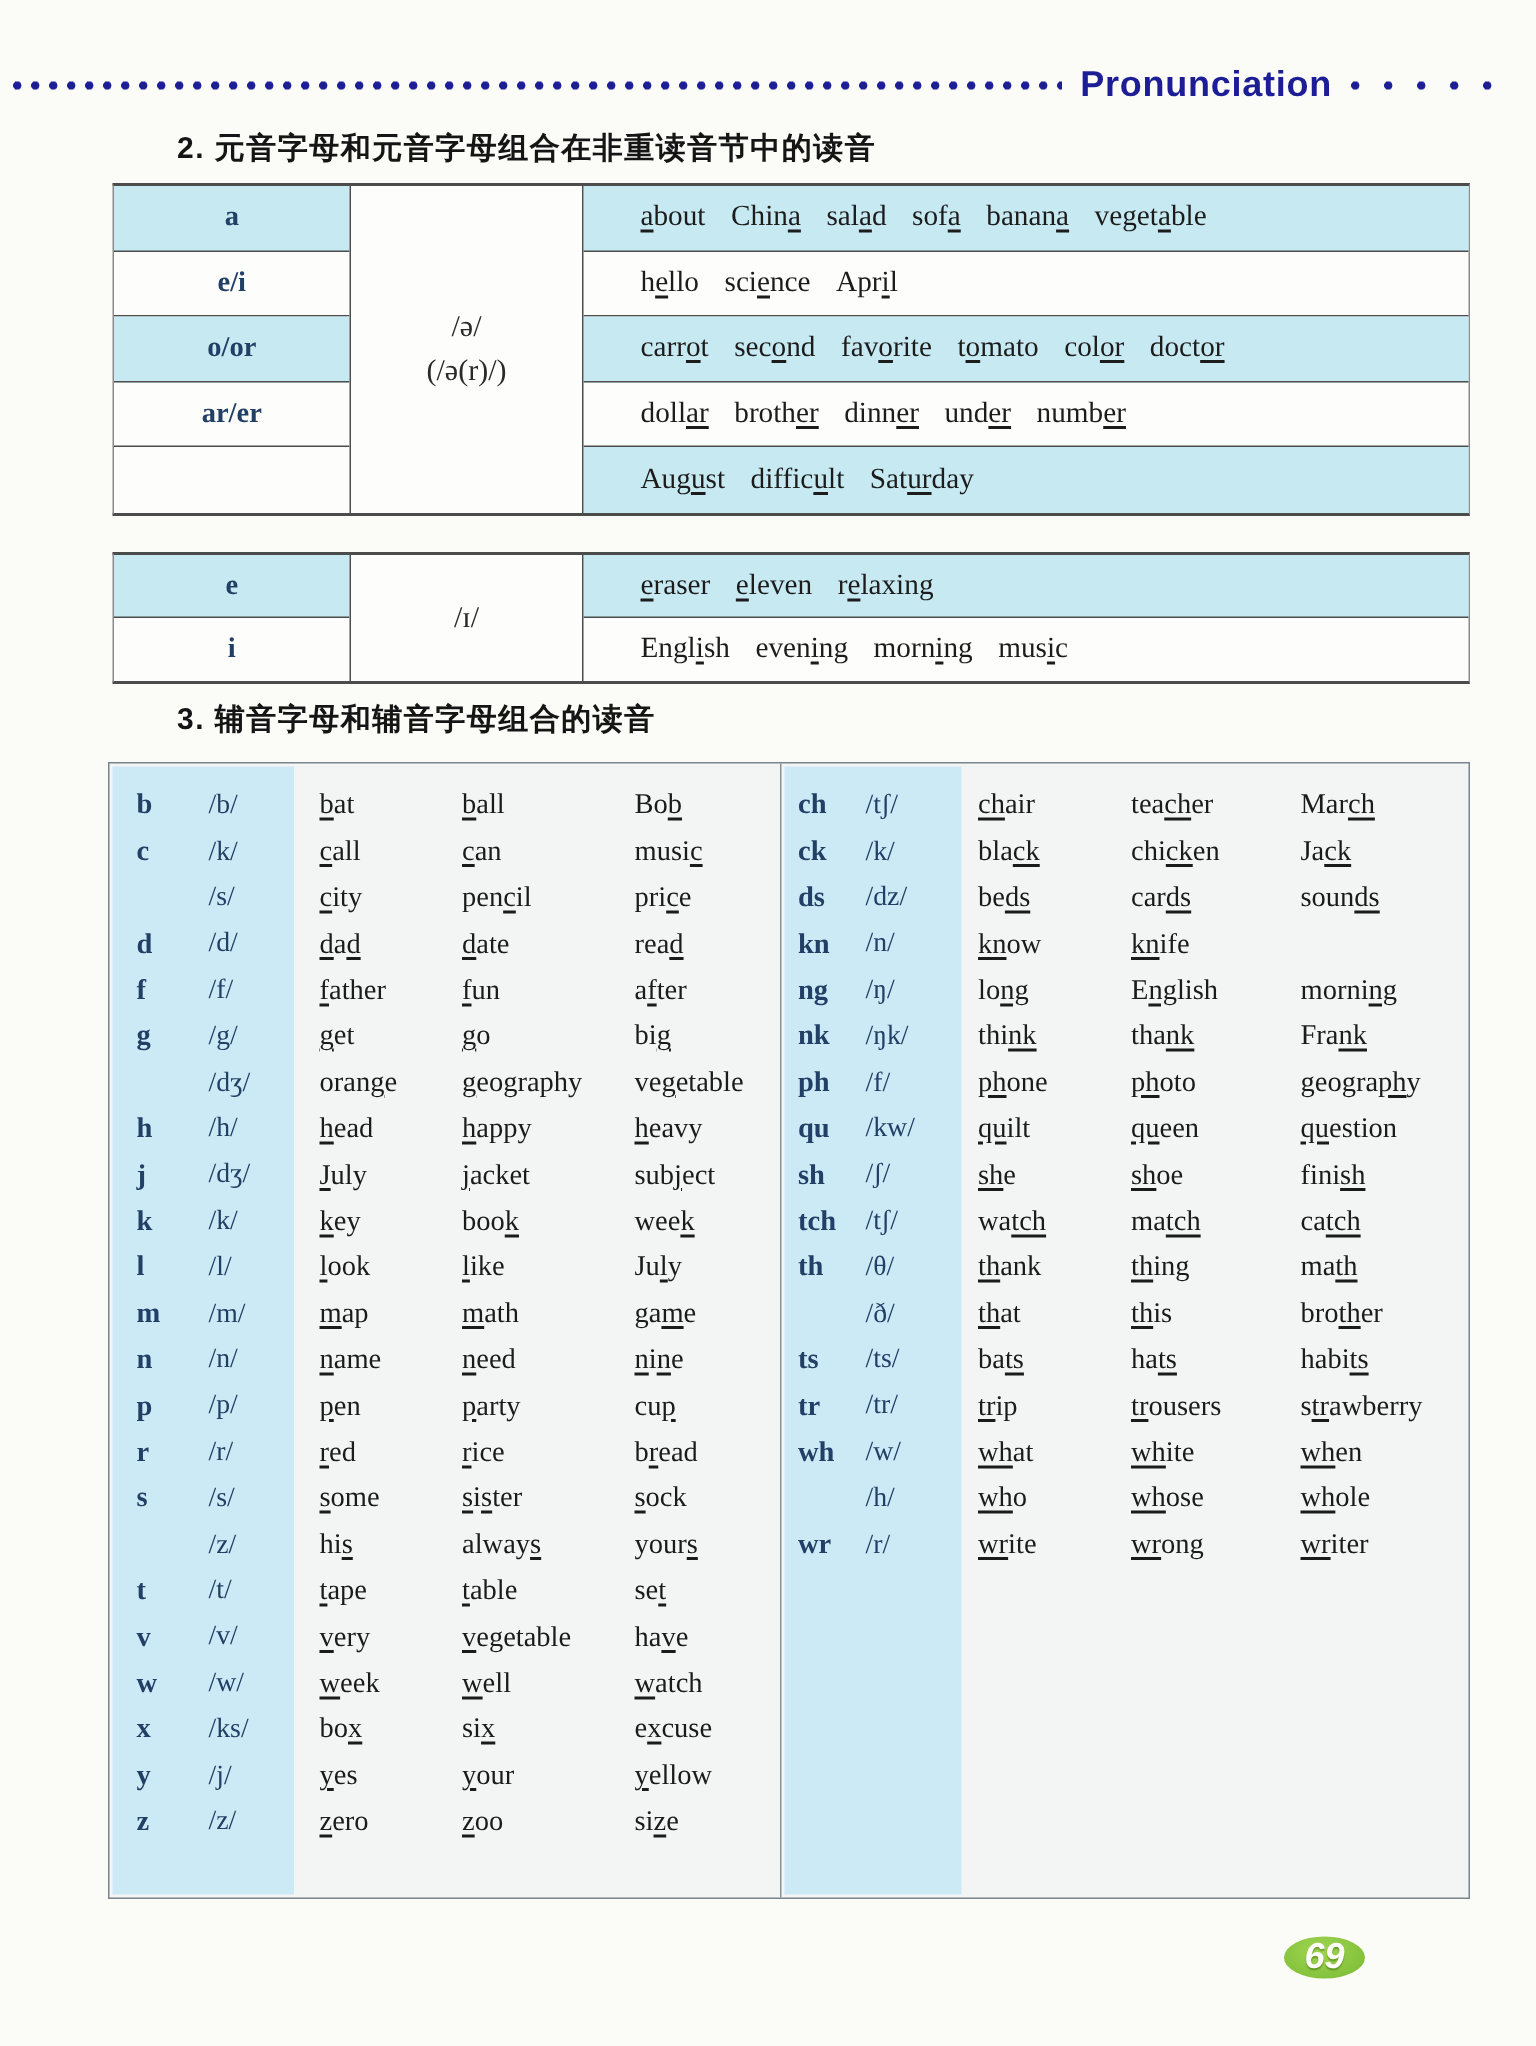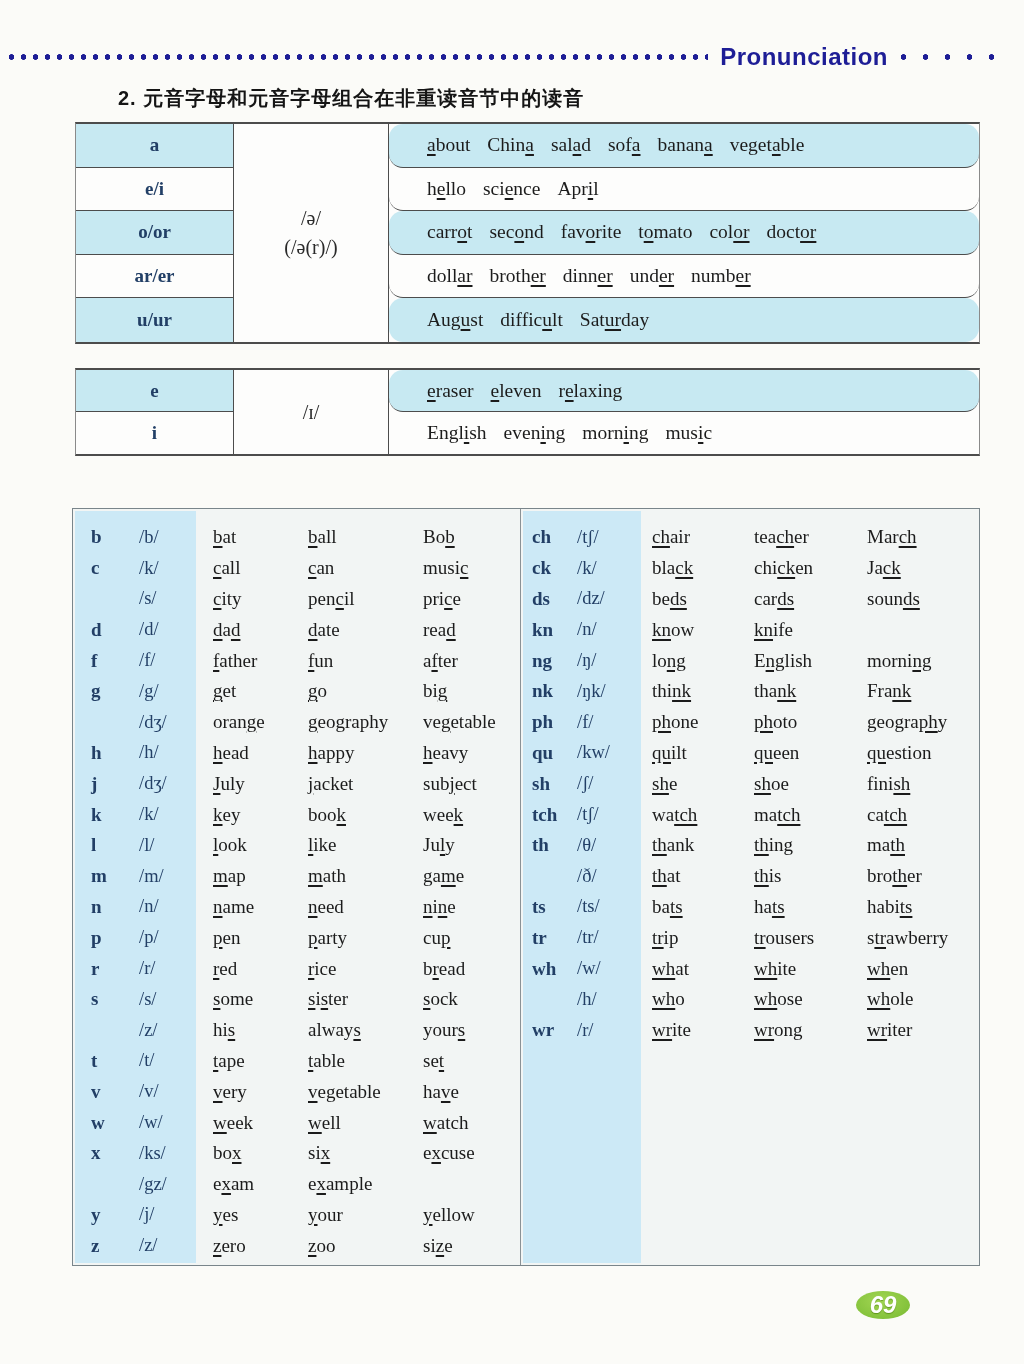--- a/index.html
+++ b/index.html
@@ -30,21 +30,21 @@
     grid-template-columns:157px 156px 1fr;
     border-top:2px solid #4c4c4c;border-bottom:2px solid #4c4c4c;
     border-left:1px solid #8a8a8a;border-right:1px solid #8a8a8a;
     background:#fdfdfc;
   }
   #vtable1{top:122px;grid-auto-rows:43.6px;}
   #vtable2{top:368px;grid-auto-rows:42px;}
   .vt-cell{display:flex;align-items:center;border-bottom:1.5px solid #4c4c4c;}
   .vt-cell.last{border-bottom:none;}
   .vt-letter{grid-column:1;justify-content:center;font-size:19px;font-weight:600;color:#223f66;}
-  .vt-words{grid-column:3;padding-left:38px;gap:17px;font-size:19.5px;color:#1c1c1c;border-radius:14px;}
+  .vt-words{grid-column:3;padding-left:38px;gap:17px;font-size:19.5px;color:#1c1c1c;}
   .vt-phoneme{
     grid-column:2;display:flex;flex-direction:column;align-items:center;justify-content:center;
     border-left:1.5px solid #4c4c4c;border-right:1.5px solid #4c4c4c;
     font-size:20px;color:#2a2a2a;line-height:1.45;background:#fdfdfc;z-index:2;
   }
   .shade{background:var(--shade-blue,#c7e9f2);}
   
   #ctable{
     position:absolute;left:72px;top:508px;width:908px;height:758px;
     background:var(--ctable-bg,#f2f5f4);border:1.5px solid #79858b;box-sizing:border-box;
@@ -112,21 +112,20 @@
         <div class="word">doct<span class="u">or</span></div>
       </div>
       <div class="vt-cell vt-letter" style="grid-row: 4;">ar/er</div>
       <div class="vt-cell vt-words" style="grid-row: 4;">
         <div class="word">doll<span class="u">ar</span></div>
         <div class="word">broth<span class="u">er</span></div>
         <div class="word">dinn<span class="u">er</span></div>
         <div class="word">und<span class="u">er</span></div>
         <div class="word">numb<span class="u">er</span></div>
       </div>
-      <div class="vt-cell vt-letter shade last" style="grid-row: 5;">u/ur</div>
       <div class="vt-cell vt-words shade last" style="grid-row: 5;">
         <div class="word">Aug<span class="u">u</span>st</div>
         <div class="word">diffic<span class="u">u</span>lt</div>
         <div class="word">Sat<span class="u">ur</span>day</div>
       </div>
       <div class="vt-phoneme" style="grid-row: 1 / span 5;">
         <div class="">/ə/</div>
         <div class="">(/ə(r)/)</div>
       </div>
     </div>
@@ -143,20 +142,21 @@
         <div class="word">Engl<span class="u">i</span>sh</div>
         <div class="word">even<span class="u">i</span>ng</div>
         <div class="word">morn<span class="u">i</span>ng</div>
         <div class="word">mus<span class="u">i</span>c</div>
       </div>
       <div class="vt-phoneme" style="grid-row: 1 / span 2;">
         <div class="">/ɪ/</div>
       </div>
     </div>
 
+  <div id="sec3-title" class="section-title">3. 辅音字母和辅音字母组合的读音</div>
 
   <div id="ctable">
     <div id="half-left" class="half">
       <div class="bluecol"></div>
       <div class="rows">
           <div class="c-row">
             <div class="c-letter">b</div>
             <div class="c-phoneme">/b/</div>
             <div class="c-word"><span class="u">b</span>at</div>
             <div class="c-word"><span class="u">b</span>all</div>
@@ -296,27 +296,20 @@
             <div class="c-word"><span class="u">w</span>atch</div>
           </div>
           <div class="c-row">
             <div class="c-letter">x</div>
             <div class="c-phoneme">/ks/</div>
             <div class="c-word">bo<span class="u">x</span></div>
             <div class="c-word">si<span class="u">x</span></div>
             <div class="c-word">e<span class="u">x</span>cuse</div>
           </div>
           <div class="c-row">
-            <div class="c-letter"></div>
-            <div class="c-phoneme">/gz/</div>
-            <div class="c-word">e<span class="u">x</span>am</div>
-            <div class="c-word">e<span class="u">x</span>ample</div>
-            <div class="c-word"></div>
-          </div>
-          <div class="c-row">
             <div class="c-letter">y</div>
             <div class="c-phoneme">/j/</div>
             <div class="c-word"><span class="u">y</span>es</div>
             <div class="c-word"><span class="u">y</span>our</div>
             <div class="c-word"><span class="u">y</span>ellow</div>
           </div>
           <div class="c-row">
             <div class="c-letter">z</div>
             <div class="c-phoneme">/z/</div>
             <div class="c-word"><span class="u">z</span>ero</div>

